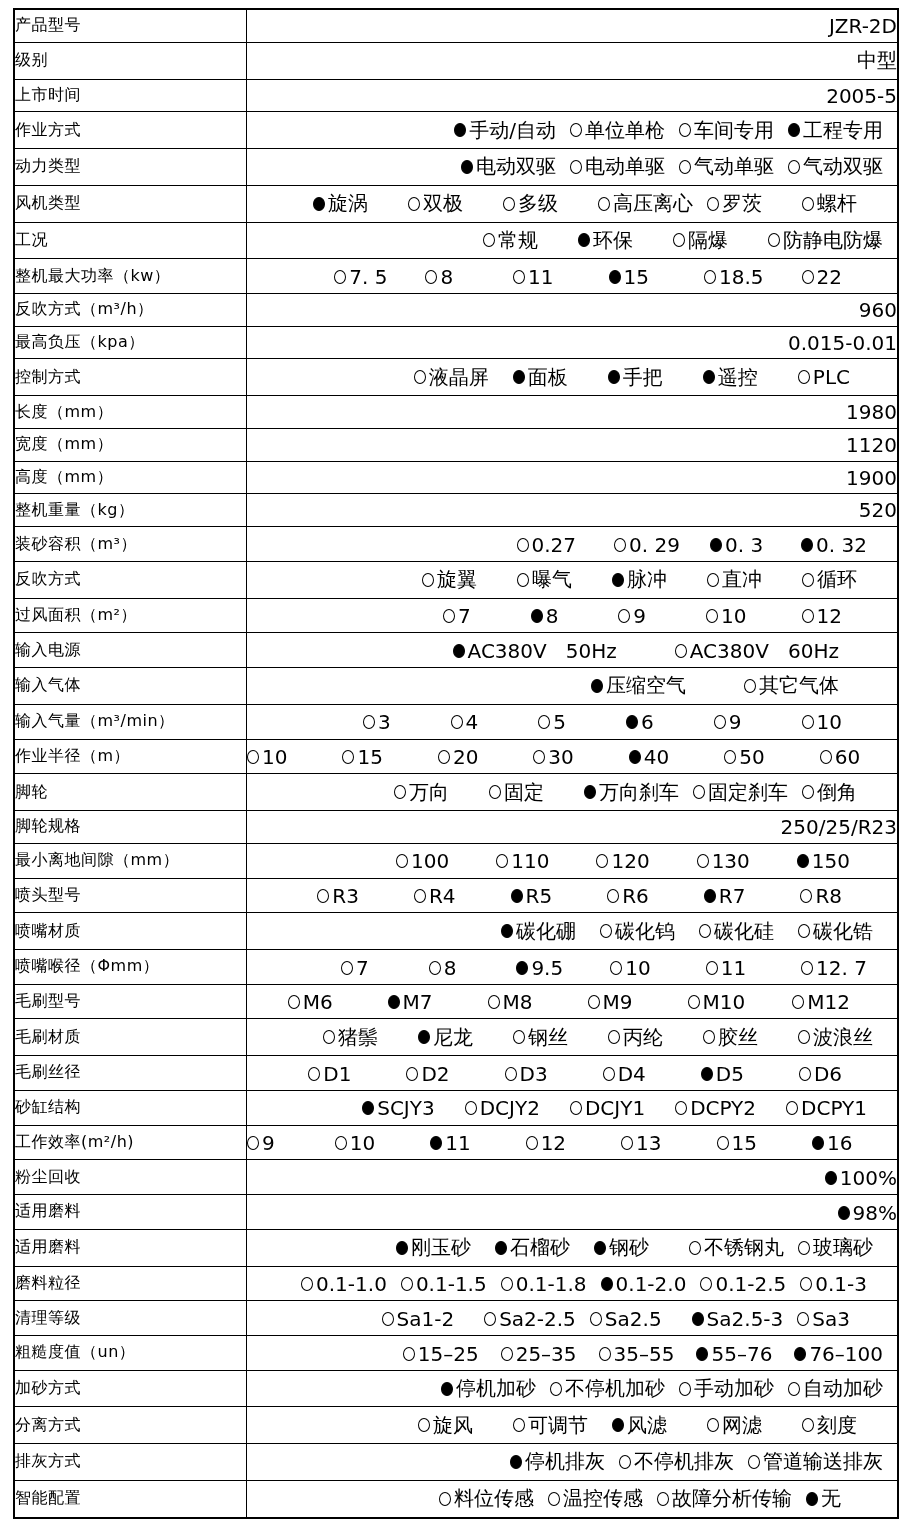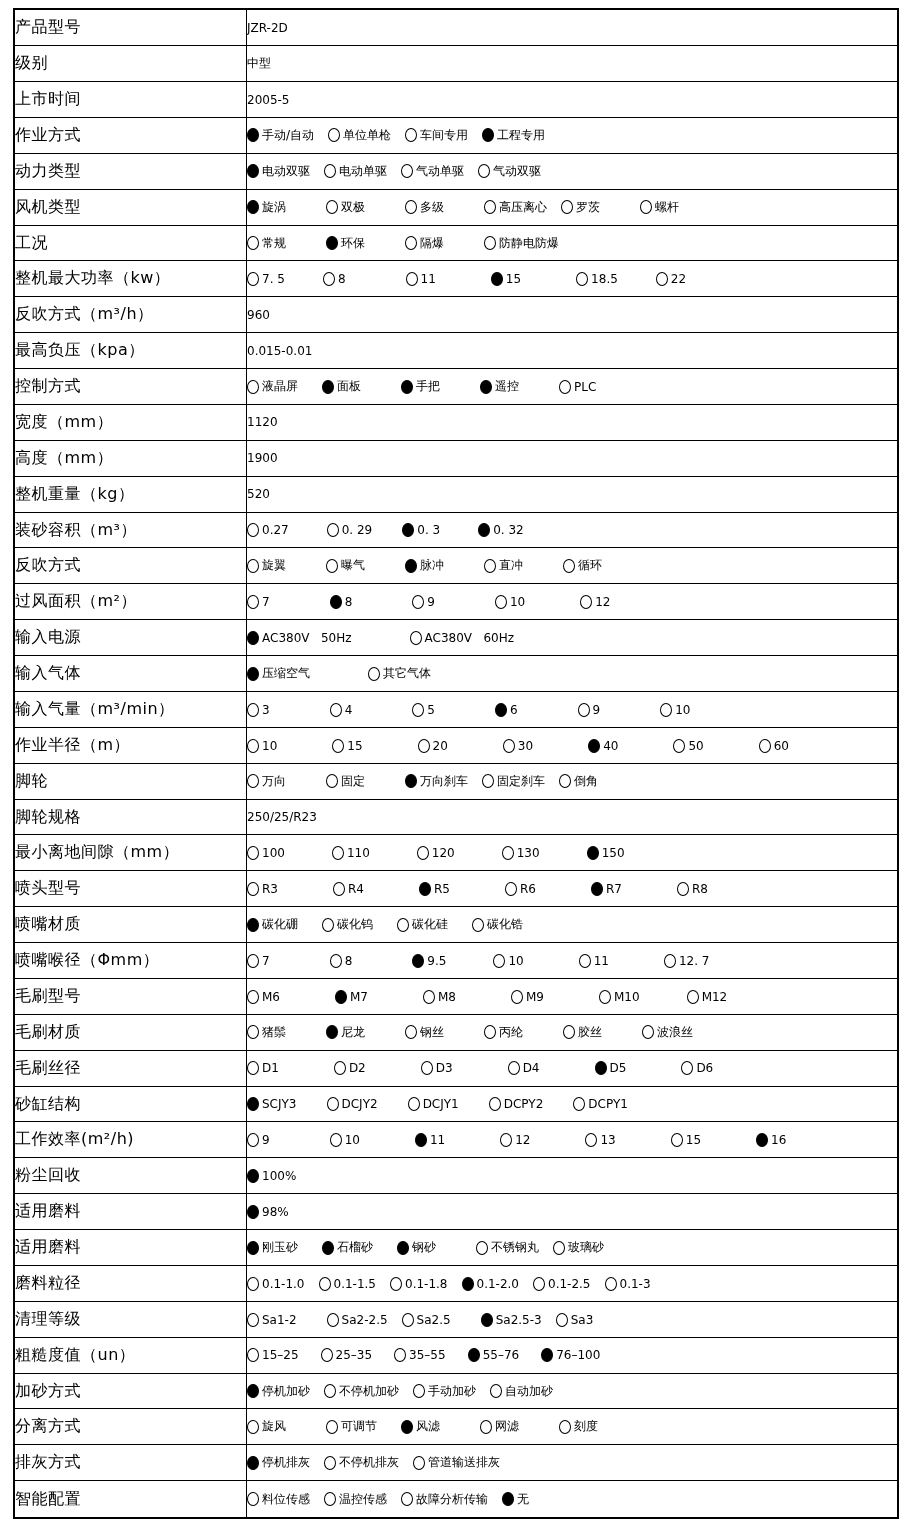--- a/index.html
+++ b/index.html
@@ -35,22 +35,23 @@
   }
   td.label-cell {
     width: 231px;
     padding-left: 10px;
     font-size: 16px;
     letter-spacing: 0.5px;
     white-space: pre;
   }
   td.value-cell {
     padding-left: 11px;
-    font-size: 12px;
+    font-size: 20px;
     white-space: nowrap;
+    text-align: right;
   }
   .value-text {
     white-space: pre;
   }
   .option {
     display: inline-flex;
     align-items: center;
     white-space: pre;
     vertical-align: middle;
   }
@@ -116,20 +117,24 @@
         </tr>
         <tr>
           <td class="label-cell">最高负压（kpa）</td>
           <td class="value-cell"><span class="value-text">0.015-0.01</span></td>
         </tr>
         <tr>
           <td class="label-cell">控制方式</td>
           <td class="value-cell"><span class="option" style="margin-right: 24px;"><span class="dot"></span><span class="option-label">液晶屏</span></span><span class="option" style="margin-right: 40px;"><span class="dot filled"></span><span class="option-label">面板</span></span><span class="option" style="margin-right: 40px;"><span class="dot filled"></span><span class="option-label">手把</span></span><span class="option" style="margin-right: 40px;"><span class="dot filled"></span><span class="option-label">遥控</span></span><span class="option" style="margin-right: 47px;"><span class="dot"></span><span class="option-label">PLC</span></span></td>
         </tr>
         <tr>
+          <td class="label-cell">长度（mm）</td>
+          <td class="value-cell"><span class="value-text">1980</span></td>
+        </tr>
+        <tr>
           <td class="label-cell">宽度（mm）</td>
           <td class="value-cell"><span class="value-text">1120</span></td>
         </tr>
         <tr>
           <td class="label-cell">高度（mm）</td>
           <td class="value-cell"><span class="value-text">1900</span></td>
         </tr>
         <tr>
           <td class="label-cell">整机重量（kg）</td>
           <td class="value-cell"><span class="value-text">520</span></td>
@@ -201,21 +206,21 @@
         <tr>
           <td class="label-cell">砂缸结构</td>
           <td class="value-cell"><span class="option" style="margin-right: 30px;"><span class="dot filled"></span><span class="option-label">SCJY3</span></span><span class="option" style="margin-right: 30px;"><span class="dot"></span><span class="option-label">DCJY2</span></span><span class="option" style="margin-right: 30px;"><span class="dot"></span><span class="option-label">DCJY1</span></span><span class="option" style="margin-right: 30px;"><span class="dot"></span><span class="option-label">DCPY2</span></span><span class="option" style="margin-right: 30px;"><span class="dot"></span><span class="option-label">DCPY1</span></span></td>
         </tr>
         <tr>
           <td class="label-cell">工作效率(m²/h)</td>
           <td class="value-cell"><span class="option" style="margin-right: 60px;"><span class="dot"></span><span class="option-label">9</span></span><span class="option" style="margin-right: 55px;"><span class="dot"></span><span class="option-label">10</span></span><span class="option" style="margin-right: 55px;"><span class="dot filled"></span><span class="option-label">11</span></span><span class="option" style="margin-right: 55px;"><span class="dot"></span><span class="option-label">12</span></span><span class="option" style="margin-right: 55px;"><span class="dot"></span><span class="option-label">13</span></span><span class="option" style="margin-right: 55px;"><span class="dot"></span><span class="option-label">15</span></span><span class="option" style="margin-right: 55px;"><span class="dot filled"></span><span class="option-label">16</span></span></td>
         </tr>
         <tr>
           <td class="label-cell">粉尘回收</td>
-          <td class="value-cell"><span class="option" style="margin-right: 12px;"><span class="dot filled"></span><span class="option-label">100%</span></span></td>
+          <td class="value-cell"><span class="option" style="margin-right: 0px;"><span class="dot filled"></span><span class="option-label">100%</span></span></td>
         </tr>
         <tr>
           <td class="label-cell">适用磨料</td>
           <td class="value-cell"><span class="option" style="margin-right: 0px;"><span class="dot filled"></span><span class="option-label">98%</span></span></td>
         </tr>
         <tr>
           <td class="label-cell">适用磨料</td>
           <td class="value-cell"><span class="option" style="margin-right: 24px;"><span class="dot filled"></span><span class="option-label">刚玉砂</span></span><span class="option" style="margin-right: 24px;"><span class="dot filled"></span><span class="option-label">石榴砂</span></span><span class="option" style="margin-right: 40px;"><span class="dot filled"></span><span class="option-label">钢砂</span></span><span class="option" style="margin-right: 14px;"><span class="dot"></span><span class="option-label">不锈钢丸</span></span><span class="option" style="margin-right: 24px;"><span class="dot"></span><span class="option-label">玻璃砂</span></span></td>
         </tr>
         <tr>

